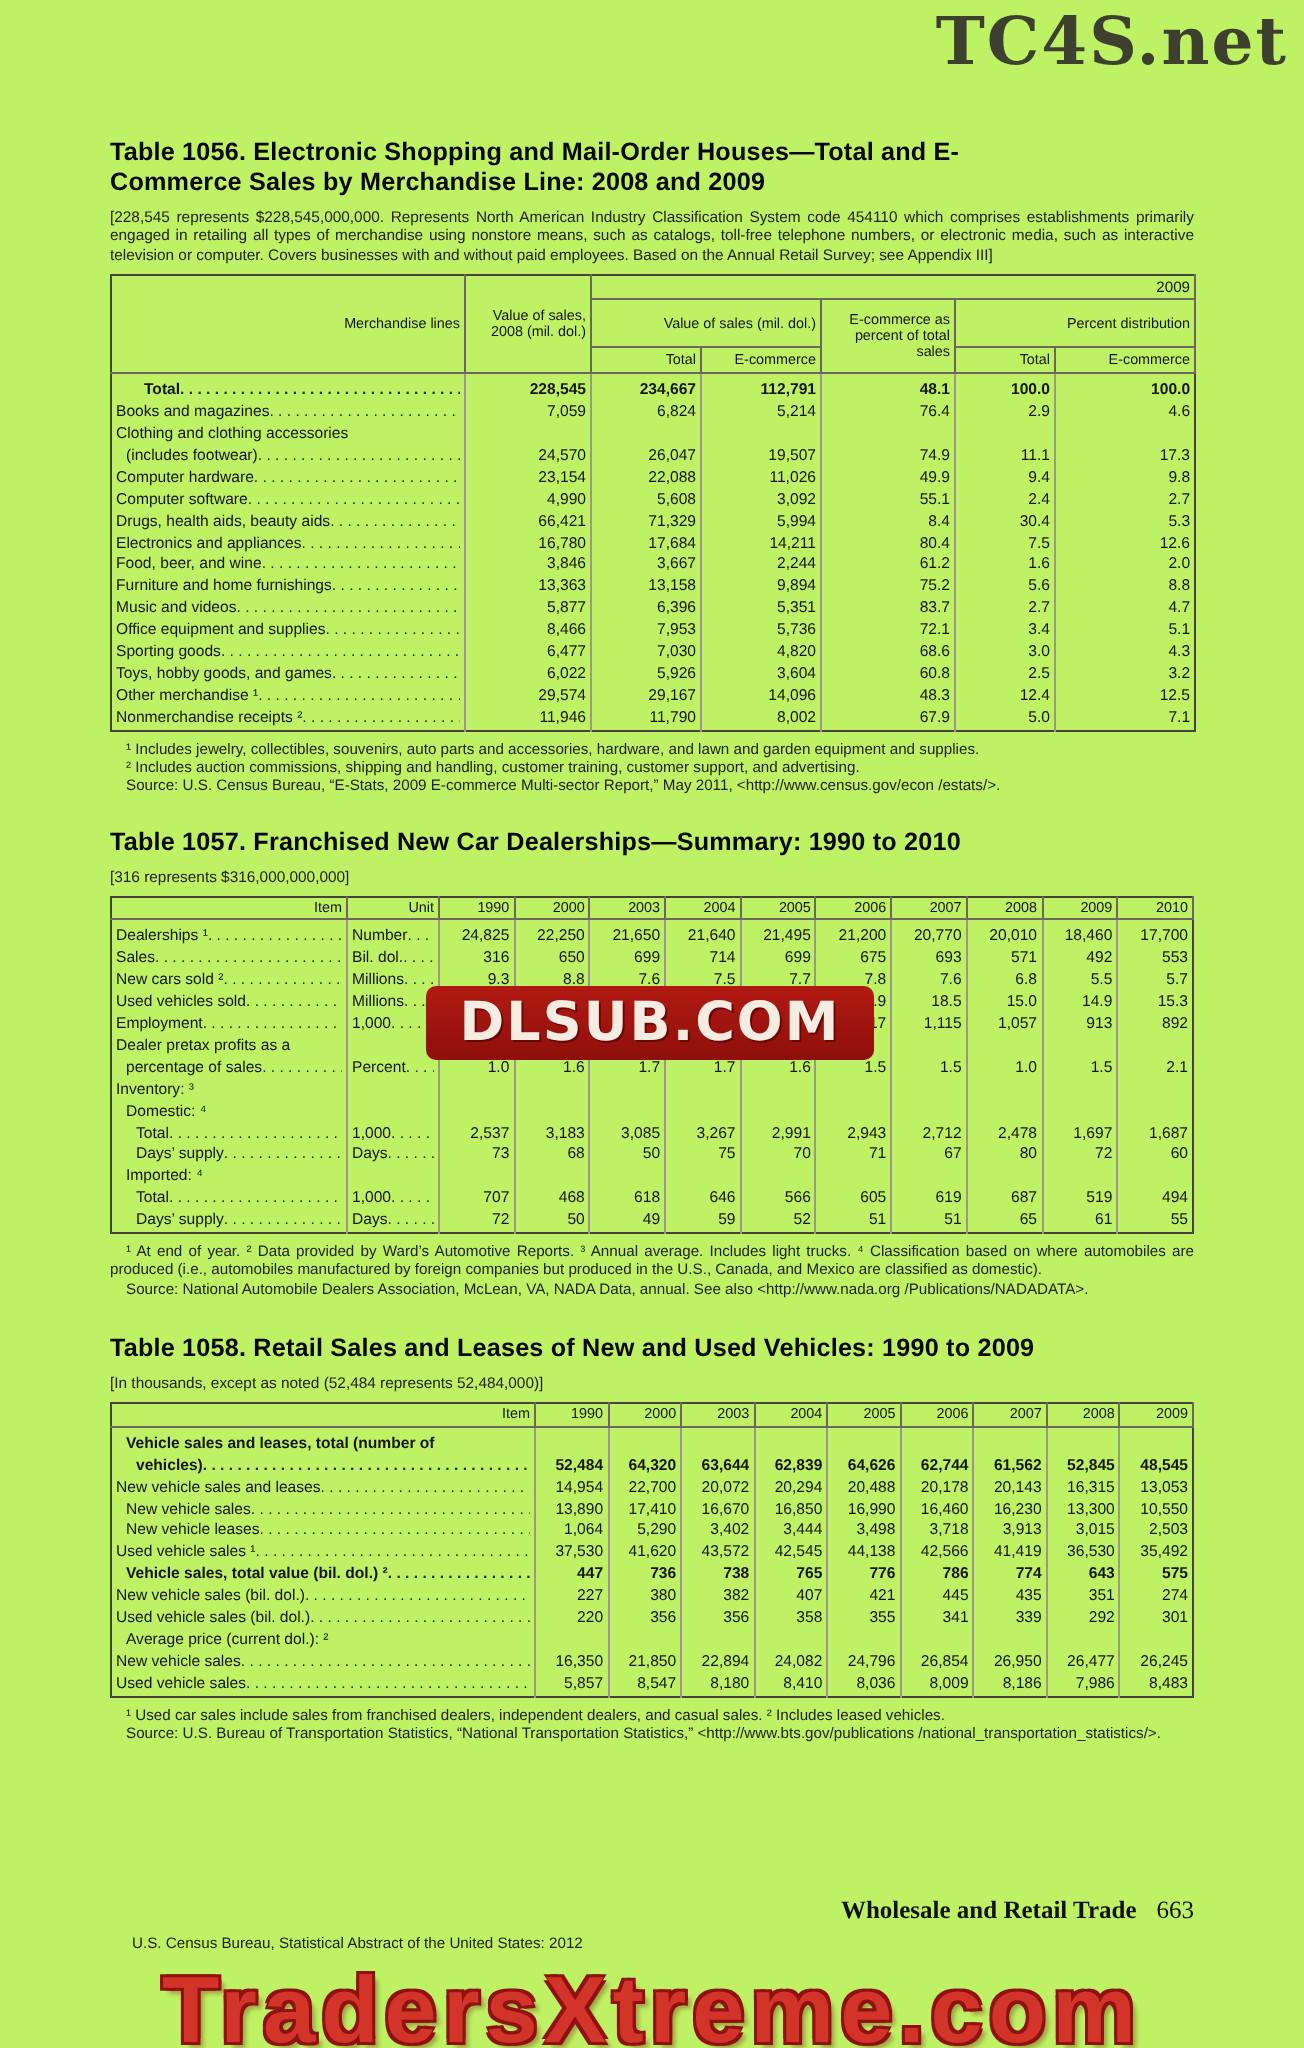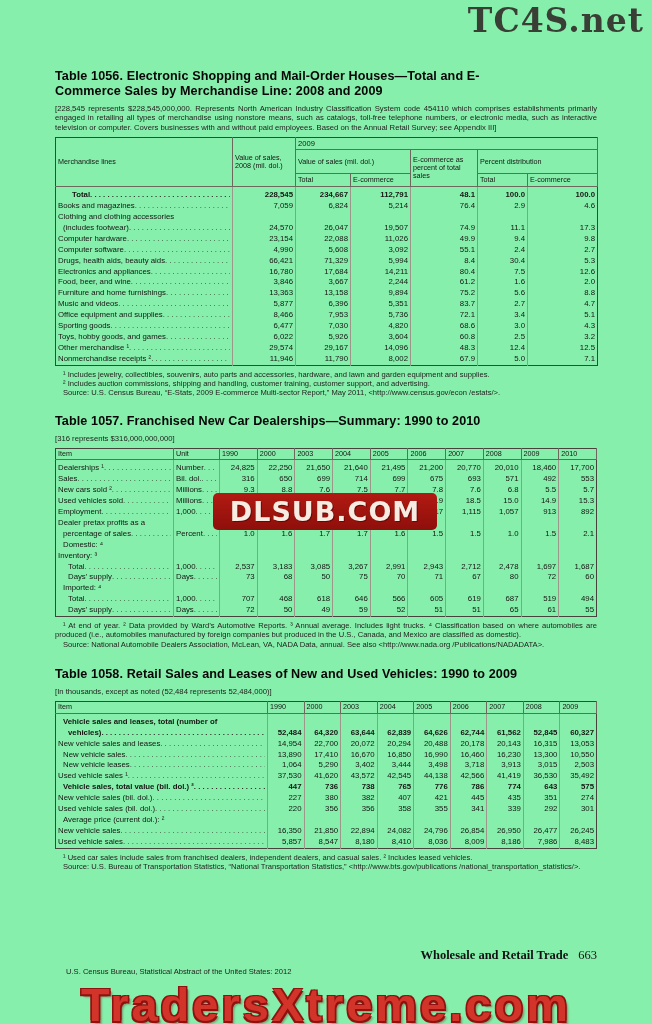--- a/index.html
+++ b/index.html
@@ -1,31 +1,31 @@
 <!DOCTYPE html>
 <html><head>
 <meta charset="utf-8">
 <style>
   * { box-sizing: border-box; margin: 0; padding: 0; }
   html,body { background:#e8e6e1; }
   body { font-family:"Liberation Sans", sans-serif; }
-  .page { position:relative; width:652px; height:1024px; background:#86efac; margin:0 auto; overflow:hidden; color:#181715; }
+  .page { position:relative; width:652px; height:1024px; background:#bef264; margin:0 auto; overflow:hidden; color:#181715; }
   .content { position:absolute; left:55px; top:0; width:542px; }
 
   
   h2.tbl-title { font-size:12.6px; line-height:15px; font-weight:bold; color:#060606; letter-spacing:0.1px; }
   h2.w1 { max-width:470px; margin-top:69px; }
   h2.w2 { margin-top:16px; }
   h2.w3 { margin-top:18px; }
   p.bracket-note { font-size:7.7px; line-height:9.4px; text-align:justify; margin-top:5px; color:#24221f; }
 
   
   table.stat { border-collapse:collapse; table-layout:fixed; width:542px; margin-top:5px;
                border:1.2px solid #47433c; font-size:7.8px; color:#161512; }
-  table.stat th { font-weight:normal; font-size:7.2px; line-height:8.4px; text-align:left; vertical-align:middle;
+  table.stat th { font-weight:normal; font-size:7.2px; line-height:8.4px; text-align:right; vertical-align:middle;
                   padding:1px 2px; border:1px solid #6d675d; border-top:none; }
   table.stat thead { border-bottom:1.2px solid #47433c; }
   table.stat td { border-left:1px solid #9d968a; padding:0 2px; line-height:10.9px; height:10.9px;
                   vertical-align:bottom; overflow:hidden; white-space:nowrap; }
   table.stat td:first-child, table.stat th:first-child { border-left:none; }
   table.stat tbody tr:first-child td { padding-top:3px; height:14px; }
   td.num { text-align:right; padding-right:4px; }
   .b { font-weight:bold; }
   .fx { display:flex; align-items:baseline; width:100%; overflow:hidden; }
   .fx .txt { white-space:nowrap; }
@@ -524,45 +524,45 @@
                 <td class="num">1.7</td>
                 <td class="num">1.7</td>
                 <td class="num">1.6</td>
                 <td class="num">1.5</td>
                 <td class="num">1.5</td>
                 <td class="num">1.0</td>
                 <td class="num">1.5</td>
                 <td class="num">2.1</td>
               </tr>
               <tr>
+                <td class="lbl ind0">
+                  <div class="fx">
+                    <span class="txt">Inventory: ³</span>
+                  </div>
+                </td>
+                <td class="unit">
+                  <div class="fx">
+                    <span class="txt"></span>
+                  </div>
+                </td>
+                <td class="num"></td>
+                <td class="num"></td>
+                <td class="num"></td>
+                <td class="num"></td>
+                <td class="num"></td>
+                <td class="num"></td>
+                <td class="num"></td>
+                <td class="num"></td>
+                <td class="num"></td>
+                <td class="num"></td>
+              </tr>
+              <tr>
                 <td class="lbl ind1">
                   <div class="fx">
                     <span class="txt">Domestic: ⁴</span>
-                  </div>
-                </td>
-                <td class="unit">
-                  <div class="fx">
-                    <span class="txt"></span>
-                  </div>
-                </td>
-                <td class="num"></td>
-                <td class="num"></td>
-                <td class="num"></td>
-                <td class="num"></td>
-                <td class="num"></td>
-                <td class="num"></td>
-                <td class="num"></td>
-                <td class="num"></td>
-                <td class="num"></td>
-                <td class="num"></td>
-              </tr>
-              <tr>
-                <td class="lbl ind0">
-                  <div class="fx">
-                    <span class="txt">Inventory: ³</span>
                   </div>
                 </td>
                 <td class="unit">
                   <div class="fx">
                     <span class="txt"></span>
                   </div>
                 </td>
                 <td class="num"></td>
                 <td class="num"></td>
                 <td class="num"></td>
@@ -751,21 +751,21 @@
                   </div>
                 </td>
                 <td class="num b">52,484</td>
                 <td class="num b">64,320</td>
                 <td class="num b">63,644</td>
                 <td class="num b">62,839</td>
                 <td class="num b">64,626</td>
                 <td class="num b">62,744</td>
                 <td class="num b">61,562</td>
                 <td class="num b">52,845</td>
-                <td class="num b">60,327</td>
+                <td class="num b">48,545</td>
               </tr>
               <tr>
                 <td class="lbl ind0">
                   <div class="fx">
                     <span class="txt">New vehicle sales and leases</span>
                     <span class="dot"></span>
                   </div>
                 </td>
                 <td class="num">14,954</td>
                 <td class="num">22,700</td>

